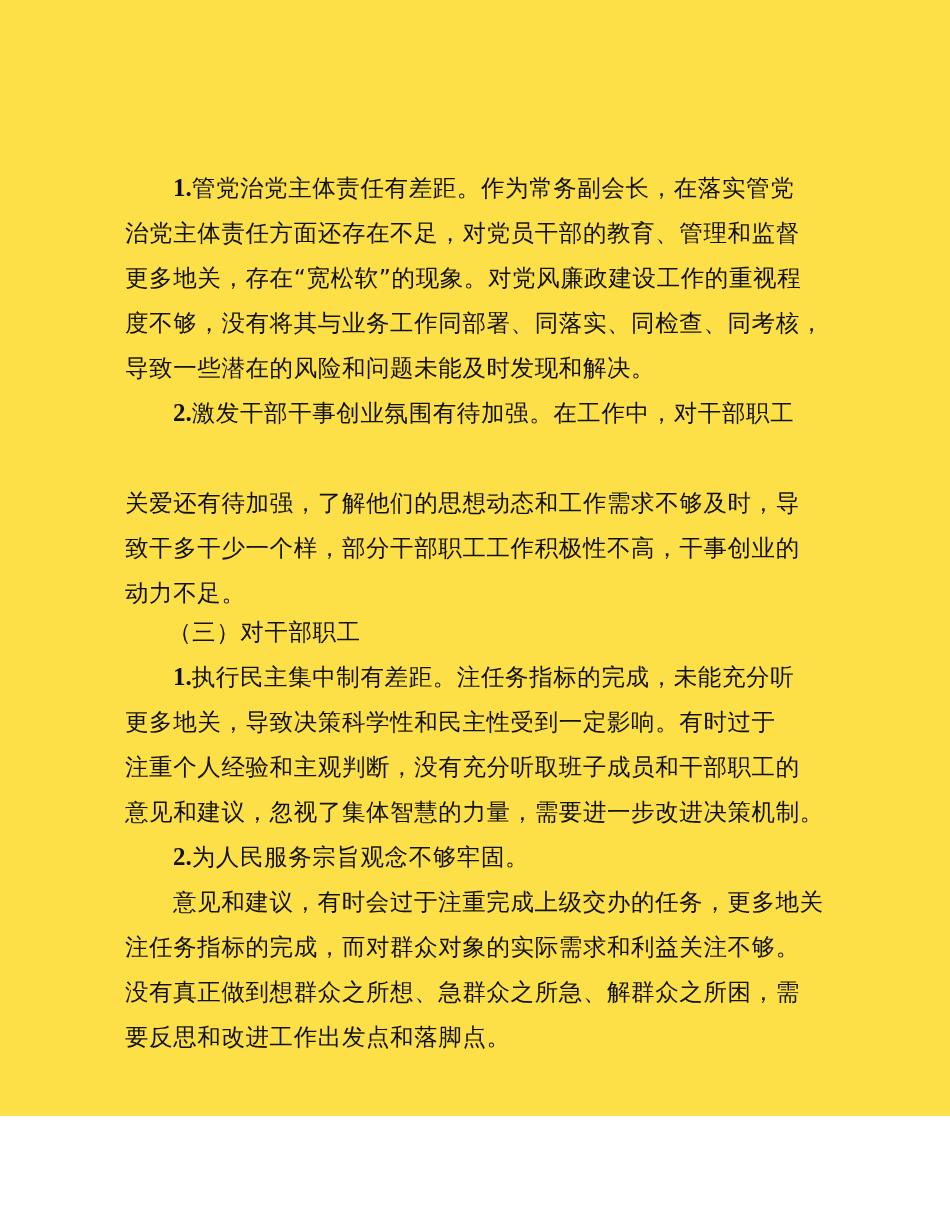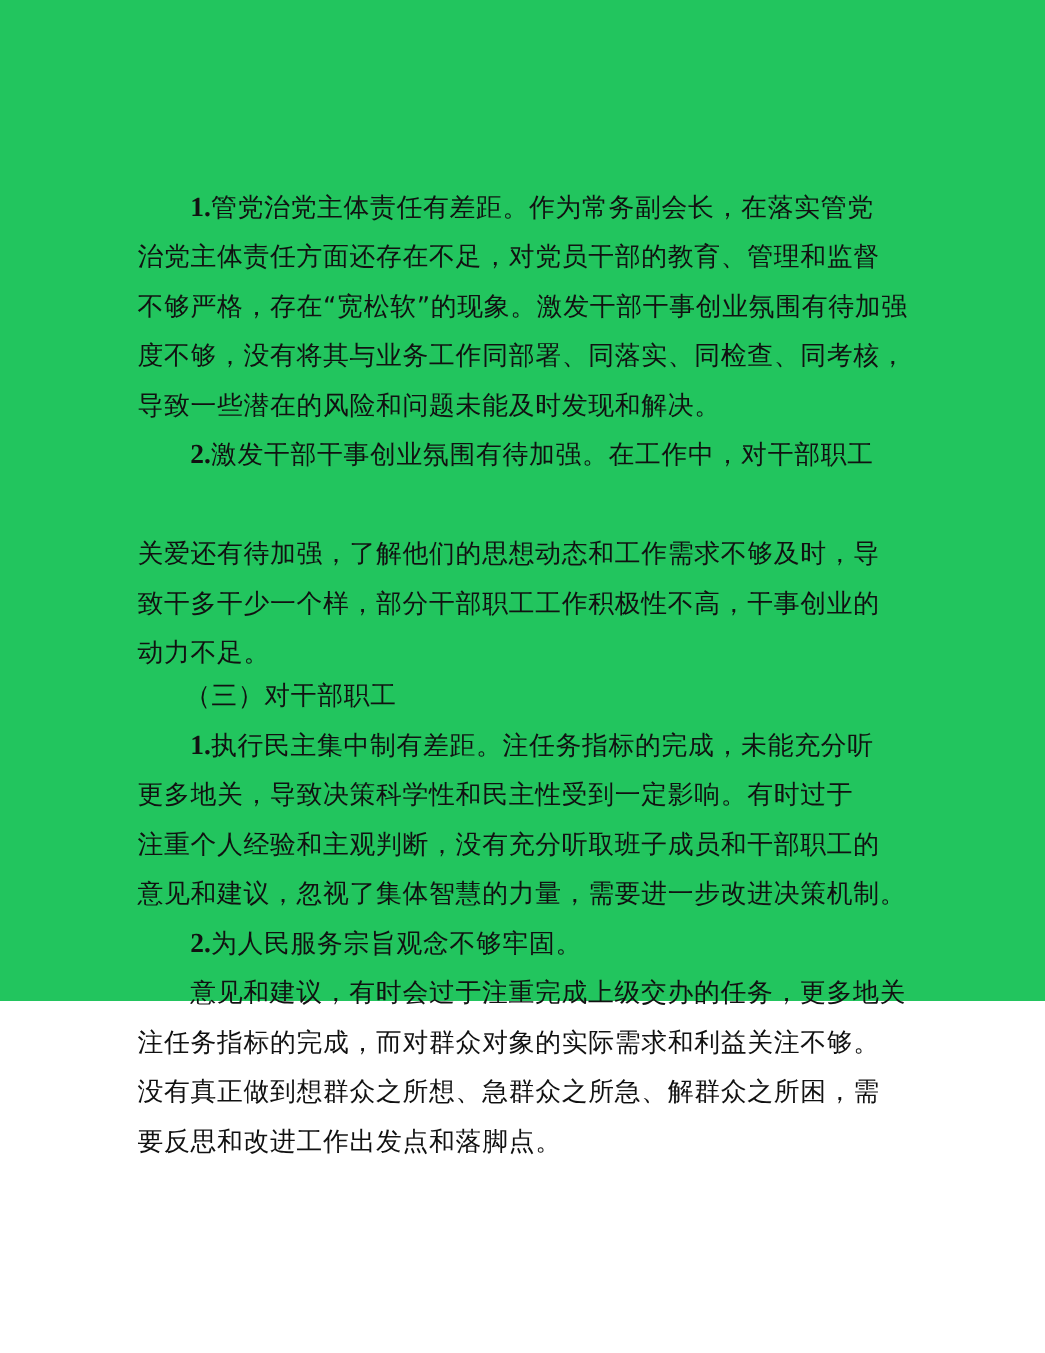--- a/index.html
+++ b/index.html
@@ -1,19 +1,19 @@
 <!DOCTYPE html>
 <html><head>
   <meta charset="utf-8">
   <style>
     html, body { margin: 0; padding: 0; background: #ffffff; }
     body { width: 950px; height: 1230px; position: relative; overflow: hidden; }
     .page {
-      position: absolute; left: 0; top: 0; width: 950px; height: 910px;
-      background: #22c55e;
+      position: absolute; left: 0; top: 0; width: 950px; height: 1116px;
+      background: #fde047;
     }
     .line {
       position: absolute;
       left: 125px;
       height: 36px;
       line-height: 36px;
       font-family: "DejaVu Sans", sans-serif;
       font-size: 23.5px;
       color: #111111;
       white-space: nowrap;
@@ -22,21 +22,21 @@
     .indent { left: 173px; }
     .num { font-family: "Liberation Serif", serif; font-weight: bold; font-size: 25px; letter-spacing: 0; }
   </style>
 </head>
 <body>
 
 <div class="page">
 
   <div class="line indent" style="top:170px"><span class="num">1.</span><span>管党治党主体责任有差距。作为常务副会长，在落实管党</span></div>
   <div class="line" style="top:215px">治党主体责任方面还存在不足，对党员干部的教育、管理和监督</div>
-  <div class="line" style="top:260px">不够严格，存在“宽松软”的现象。激发干部干事创业氛围有待加强</div>
+  <div class="line" style="top:260px">更多地关，存在“宽松软”的现象。对党风廉政建设工作的重视程</div>
   <div class="line" style="top:305px">度不够，没有将其与业务工作同部署、同落实、同检查、同考核，</div>
   <div class="line" style="top:350px">导致一些潜在的风险和问题未能及时发现和解决。</div>
 
   <div class="line indent" style="top:395px"><span class="num">2.</span><span>激发干部干事创业氛围有待加强。在工作中，对干部职工</span></div>
   <div class="line" style="top:485px">关爱还有待加强，了解他们的思想动态和工作需求不够及时，导</div>
   <div class="line" style="top:530px">致干多干少一个样，部分干部职工工作积极性不高，干事创业的</div>
   <div class="line" style="top:575px">动力不足。</div>
 
   <div class="line indent" style="top:614px; left:168px">（三）对干部职工</div>
 

